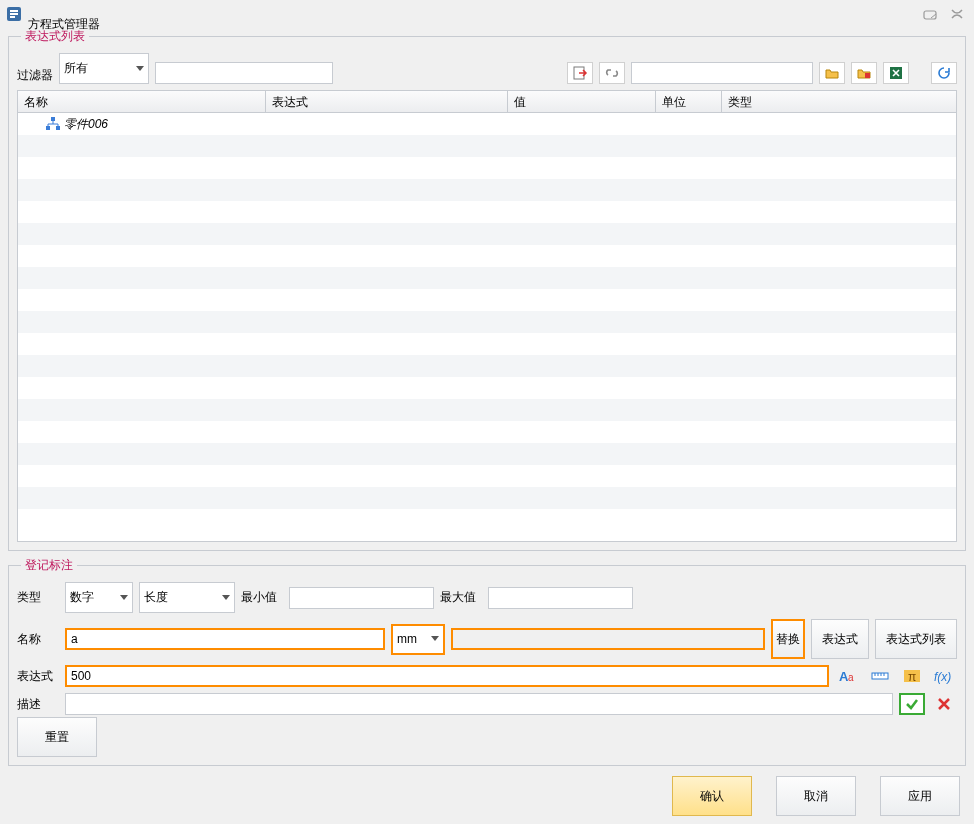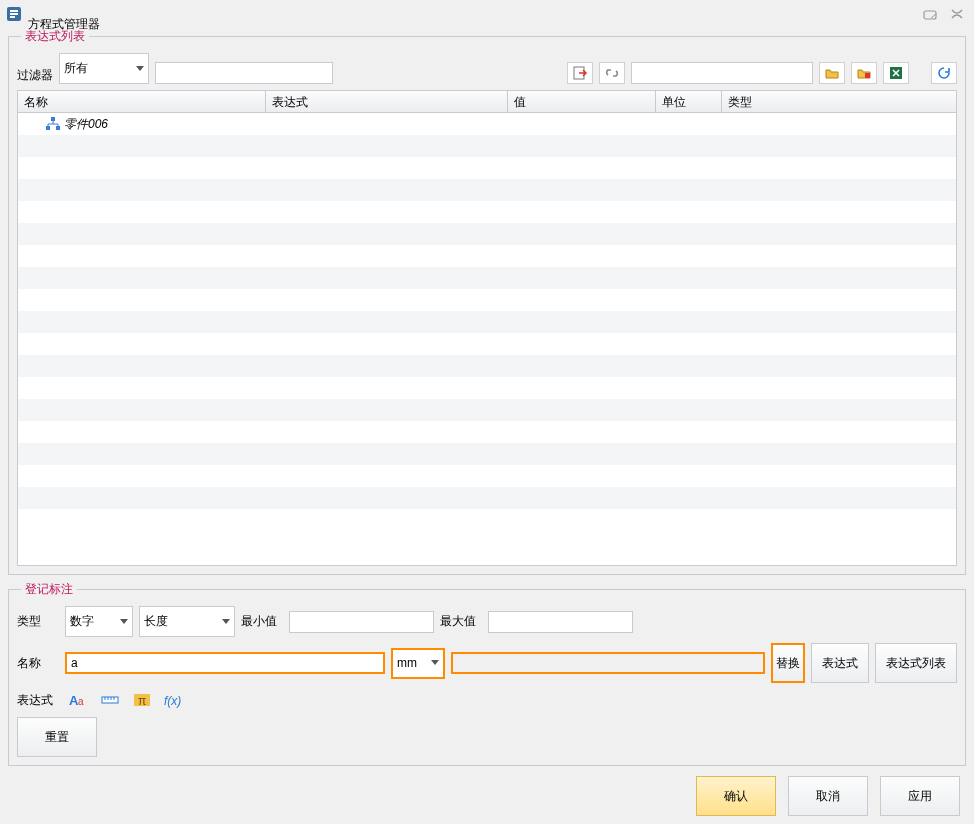--- a/index.html
+++ b/index.html
@@ -94,21 +94,21 @@
 .input-row .label { width: 42px; }
 .hl-orange { border: 2px solid #fe8c00 !important; }
 .hl-green { border: 2px solid #3aaa35 !important; }
 
 .btn {
   border: 1px solid #c7cbd1; background: linear-gradient(#fdfdfd,#eceef0);
   height: 40px; padding: 0 10px; cursor:pointer; display:inline-flex; align-items:center; justify-content:center;
   min-width: 80px; font-size:12px;
 }
 .btn.highlight { background: linear-gradient(#fff2cc,#ffe08a); border-color:#e0b84e; }
-.dialog-btns { display:flex; gap:12px; padding: 4px 6px 0 6px; }
+.dialog-btns { display:flex; gap:24px; padding: 4px 6px 0 6px; }
 
 svg { display:block; }
 input { font: inherit; border:none; outline:none; width:100%; height:100%; background:transparent; }
 </style>
 </head>
 <body>
 
 <div class="window">
 
   <div class="titlebar">
@@ -289,20 +289,23 @@
         <div class="btn" style="min-width:58px">
           <span>表达式</span>
         </div>
         <div class="btn" style="min-width:72px">
           <span>表达式列表</span>
         </div>
       </div>
 
       <div class="input-row">
         <span class="label">表达式</span>
+        <div class="input hl-orange" style="flex:1">
+          <input value="500" style="">
+        </div>
         <div class="icon-btn flat">
           <svg width="18" height="16">
               <text x="0" y="13" font-size="13" font-weight="bold" fill="#2a7bd4">A</text>
               <text x="9" y="13" font-size="10" fill="#d33">a</text>
             </svg>
         </div>
         <div class="icon-btn flat">
           <svg width="18" height="16">
               <rect x="1" y="5" width="16" height="6" fill="#fff" stroke="#2a7bd4"></rect>
               <path d="M4 5v3M7 5v3M10 5v3M13 5v3" stroke="#2a7bd4"></path>
@@ -314,20 +317,34 @@
               <text x="5" y="13" font-size="12" fill="#7a4a00">π</text>
             </svg>
         </div>
         <div class="icon-btn flat">
           <svg width="20" height="16">
               <text x="0" y="13" font-size="12" font-style="italic" fill="#2a7bd4">f(x)</text>
             </svg>
         </div>
       </div>
 
+      <div class="input-row" style="margin-bottom:2px">
+        <span class="label">描述</span>
+        <div class="input" style="flex:1"><input style=""></div>
+        <div class="icon-btn hl-green">
+          <svg width="16" height="16">
+              <path d="M3 8l4 4 6-8" fill="none" stroke="#3aaa35" stroke-width="2.5"></path>
+            </svg>
+        </div>
+        <div class="icon-btn flat">
+          <svg width="16" height="16">
+              <path d="M3 3l10 10M13 3L3 13" stroke="#d33" stroke-width="2.5"></path>
+            </svg>
+        </div>
+      </div>
 
       <div class="input-row" style="margin-bottom:0">
         <div class="btn">
           <span>重置</span>
         </div>
       </div>
     </fieldset>
 
     <div class="dialog-btns">
       <div class="spacer"></div>

